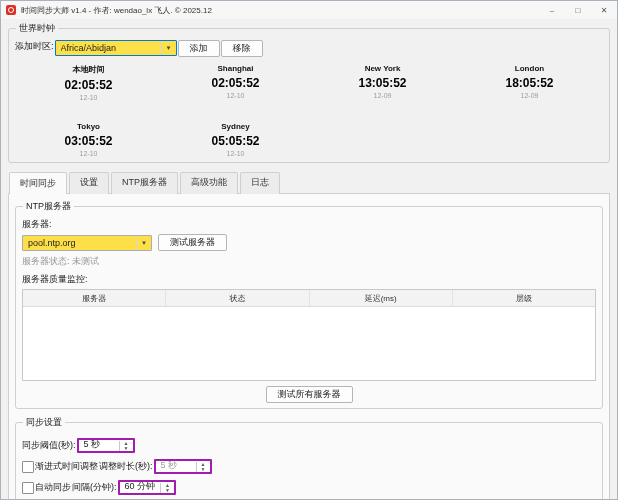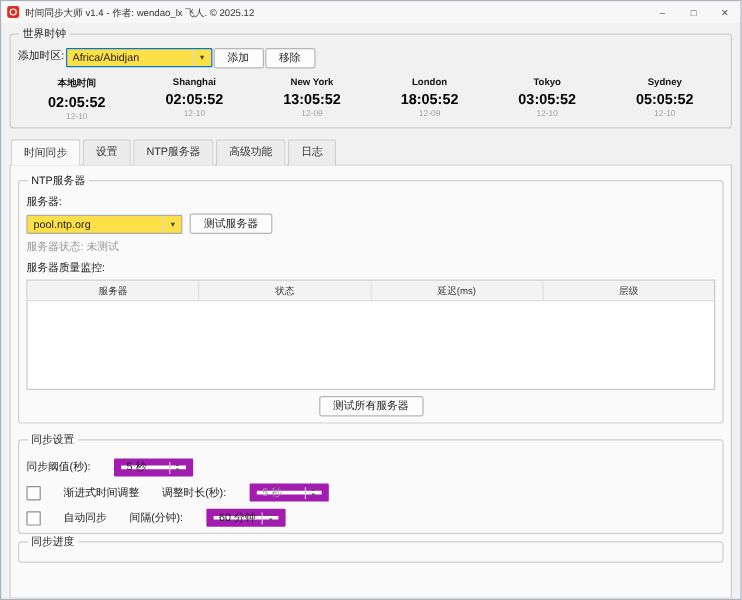--- a/index.html
+++ b/index.html
@@ -24,47 +24,47 @@
   .muted{color:#979797}
   
   .combo{display:inline-flex;align-items:center;background:#fde047;border:1px solid #adadad;height:16px;box-sizing:border-box;padding-left:5px;border-radius:1px}
   .combo.focused{border:1px solid #0078d7}
   .combo .combo-text{flex:1;white-space:nowrap;overflow:hidden}
   .combo .combo-arrow{width:14px;align-self:stretch;display:flex;align-items:center;justify-content:center;border-left:1px solid #d6d6d6;color:#444;font-size:7px}
   
   .btn{display:inline-flex;align-items:center;justify-content:center;background:#fdfdfd;border:1px solid #b5b5b5;border-radius:2px;height:17px;box-sizing:border-box;padding:0 11px;font-size:9px;color:#222;white-space:nowrap}
   
   .tz-row{display:flex;align-items:flex-start;gap:1px;margin-top:2px}
-  .clock-grid{display:grid;grid-template-columns:repeat(6,1fr);row-gap:1px;margin-top:7px}
+  .clock-grid{display:grid;grid-template-columns:repeat(4,1fr);row-gap:21px;margin-top:7px}
   .clock{text-align:center}
   .clock-name{font-weight:bold;font-size:8px;color:#111}
   .clock-time{font-weight:bold;font-size:12px;margin-top:3px;color:#000}
   .clock-date{font-size:7px;color:#9d9d9d;margin-top:2px}
   
   .tabbar{display:flex;margin-top:8px;padding-left:1px;position:relative;z-index:2}
   .tab{padding:3px 10px 4px;border:1px solid #cfcfcf;border-bottom:none;background:#ececec;margin-right:2px;border-radius:2px 2px 0 0;color:#333;position:relative;top:1px}
   .tab.active{background:#fafafa;top:1px;padding-top:4px}
   .tab-panel{flex:1;border:1px solid #cfcfcf;background:#fafafa;padding:6px 6px 5px;display:flex;flex-direction:column;min-height:0}
   
   .row{display:flex;align-items:center;gap:6px}
   .mt2{margin-top:2px}.mt3{margin-top:3px}.mt4{margin-top:4px}.mt5{margin-top:5px}
   .table{border:1px solid #c8c8c8;background:#fff;margin-top:3px}
   .thead{display:flex;background:#f3f3f3;border-bottom:1px solid #dcdcdc;height:16px;align-items:stretch}
   .th{flex:1;display:flex;align-items:center;justify-content:center;border-right:1px solid #e2e2e2;font-size:8px;color:#333}
   .th:last-child{border-right:none}
   .tbody{height:73px}
   .center-row{display:flex;justify-content:center;margin-top:5px}
   
-  .spin{display:inline-flex;background:#fff;border:6px solid #a21caf;height:15px;box-sizing:border-box;align-items:center;border-radius:1px}
+  .spin{display:inline-flex;background:#fff;border:2px solid #a21caf;height:15px;box-sizing:border-box;align-items:flex-end;border-radius:1px}
   .spin .spin-val{padding:0 5px;display:flex;align-items:center;min-width:30px;font-size:9px}
   .spin .spin-arrows{display:flex;flex-direction:column;border-left:1px solid #c9c9c9;width:13px}
   .spin .spin-arrows span{flex:1;display:flex;align-items:center;justify-content:center;font-size:5px;color:#555;line-height:1}
   .spin.disabled .spin-val{color:#9c9c9c}
   .checkbox{width:10px;height:10px;border:1px solid #8f8f8f;background:#fff;display:inline-block;border-radius:1px;flex:0 0 auto}
-  .settings-row{display:flex;align-items:center;gap:19px;margin-top:6px}
+  .settings-row{display:flex;align-items:center;gap:1px;margin-top:6px}
   
   .progress-group{margin-top:6px;min-height:14px}
 </style>
 </head>
 <body>
 
 <div class="titlebar">
   <span class="app-icon"></span>
   <span class="win-title">时间同步大师 v1.4 - 作者: wendao_lx 飞人. © 2025.12</span>
   <div class="win-controls">

